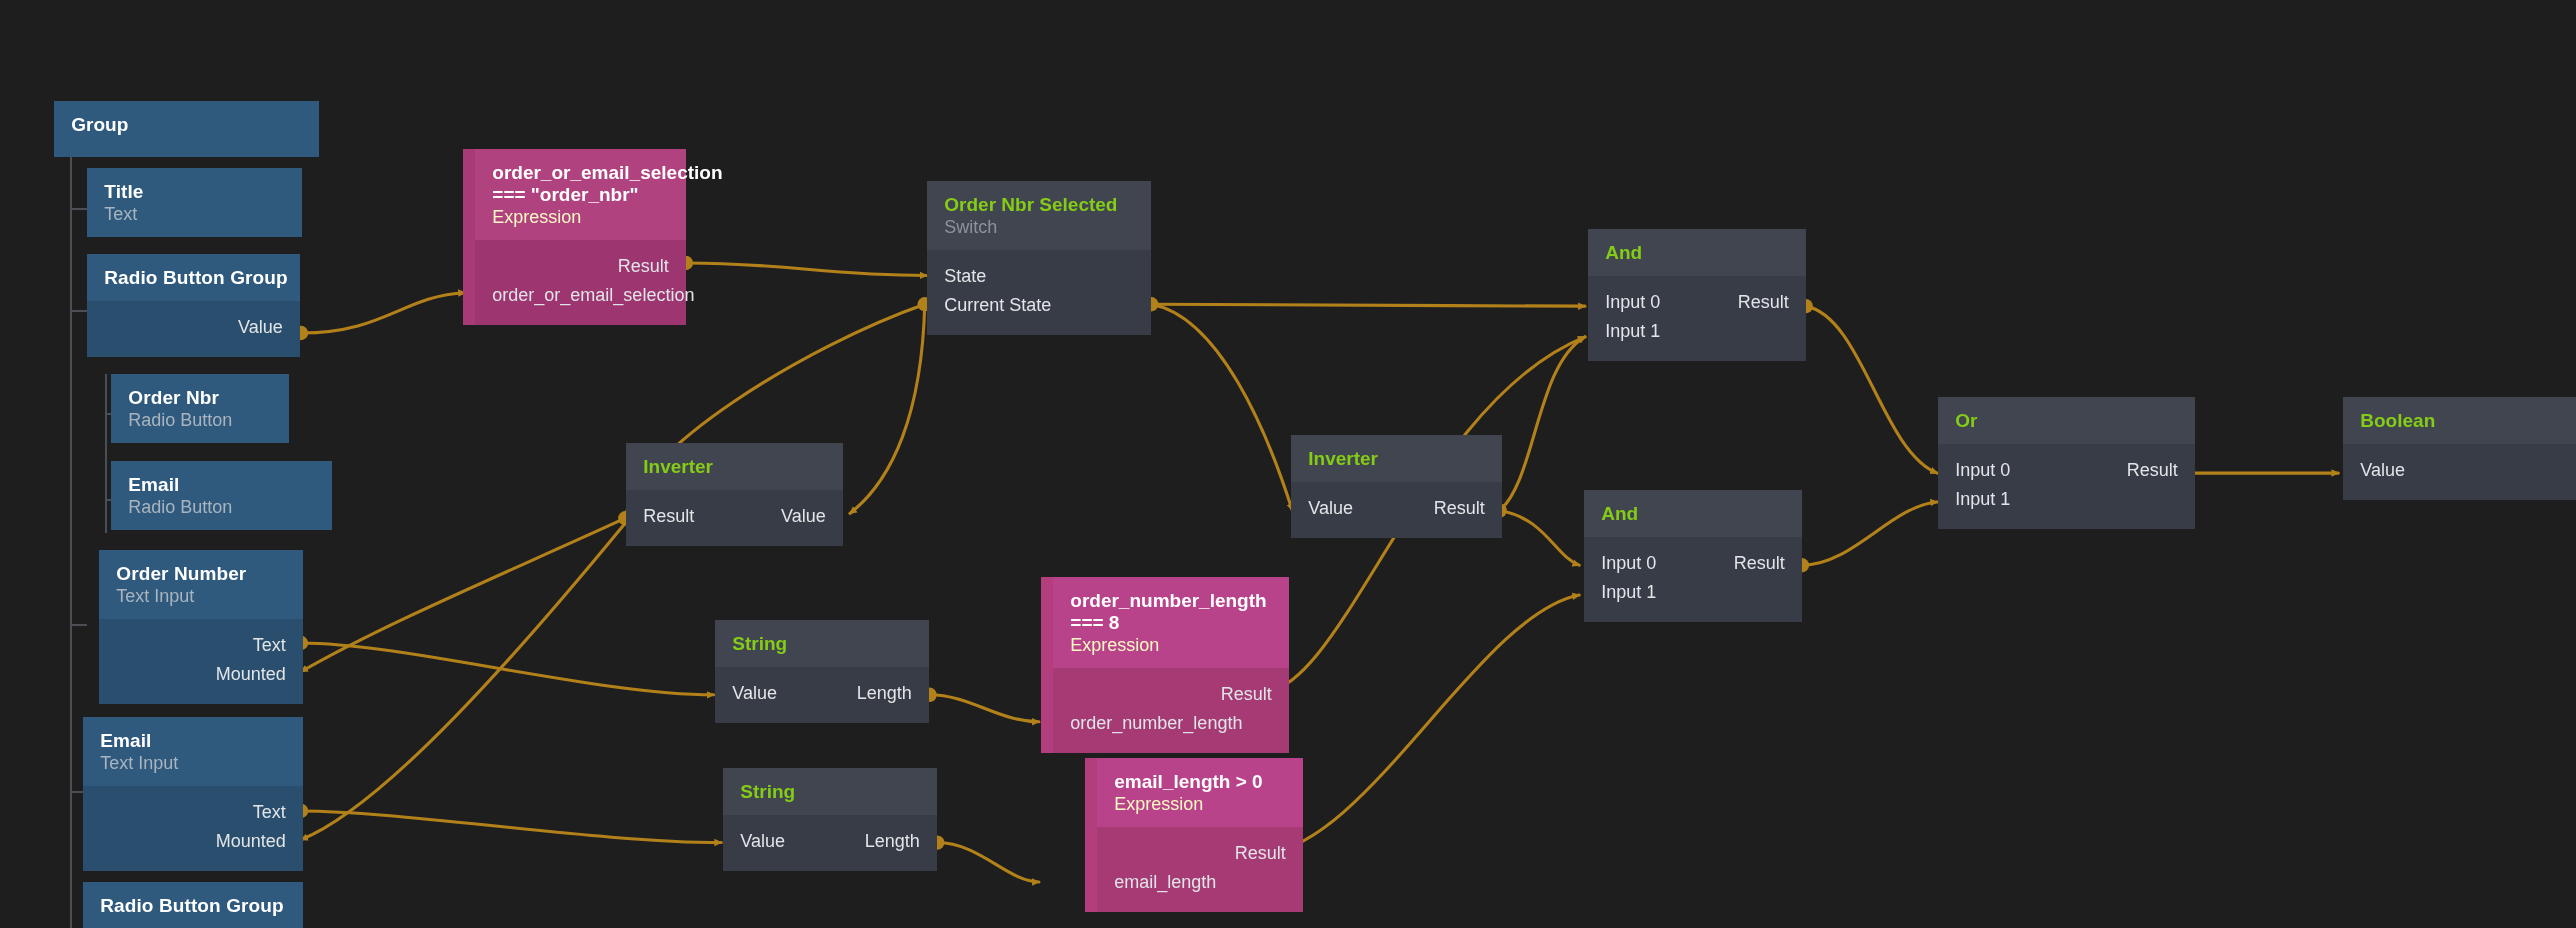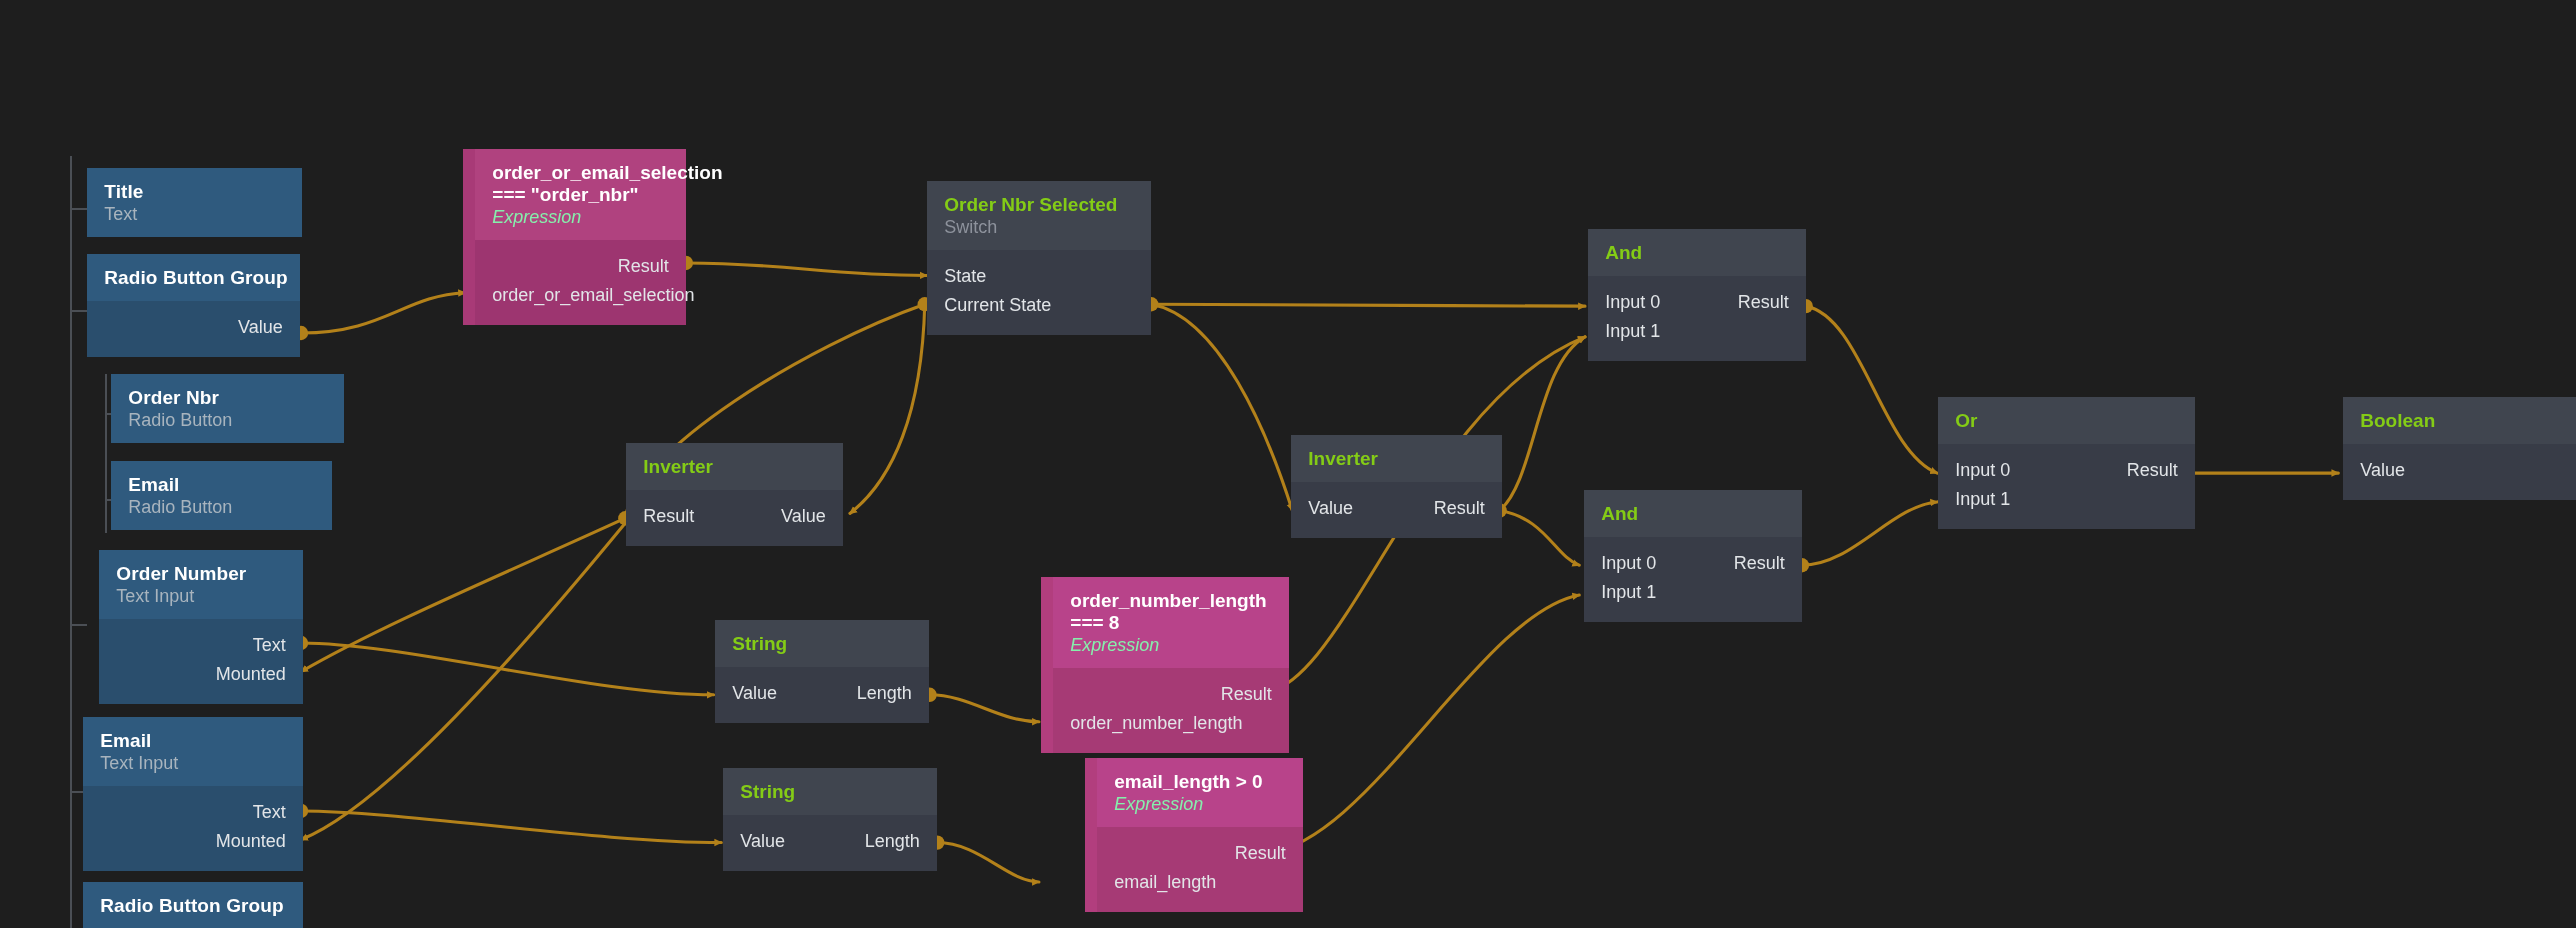--- a/index.html
+++ b/index.html
@@ -106,26 +106,25 @@
     box-sizing: border-box;
   }
   .expr .title {
     color: #ffffff;
     font-size: 19px;
     font-weight: bold;
     line-height: 22px;
     white-space: nowrap;
   }
   .expr .subtitle {
-    color: #86efac;
+    color: #fef9c3;
     font-size: 18px;
     font-weight: normal;
     line-height: 22px;
     white-space: nowrap;
-    font-style: italic;
   }
   .expr .body {
     background: #9d3570;
     padding: 11.5px 0 15.4px 0;
   }
   .expr.pink2 { background: #b23e7e; }
   .expr.pink2 .head { background: #b8438a; }
   .expr.pink2 .body { background: #a63a75; }
 
   
@@ -225,38 +224,41 @@
 
   <div class="guide v" style="left:70px; top:156px; height:773px;"></div>
   <div class="guide h" style="left:70px; top:208px; width:17.3px;"></div>
   <div class="guide h" style="left:70px; top:310px; width:17.3px;"></div>
   <div class="guide h" style="left:70px; top:624px; width:17.3px;"></div>
   <div class="guide h" style="left:70px; top:791px; width:17.3px;"></div>
   <div class="guide v" style="left:105px; top:374px; height:159px;"></div>
   <div class="guide h" style="left:105px; top:413px; width:17.3px;"></div>
   <div class="guide h" style="left:105px; top:499px; width:17.3px;"></div>
 
+  <div class="node groupbar" style="left:54px; top:101px; width:265px; height:56px;">
+    <div class="title">Group</div>
+  </div>
 
   <div class="node comp" style="left:87px; top:168px; width:215px;">
     <div class="head">
       <div class="title">Title</div>
       <div class="subtitle">Text</div>
     </div>
   </div>
 
   <div class="node comp" style="left:87px; top:254px; width:213px;">
     <div class="head">
       <div class="title">Radio Button Group</div>
     </div>
     <div class="body">
       <div class="portrow right">Value</div>
     </div>
   </div>
 
-  <div class="node comp" style="left:111px; top:374px; width:233px;">
+  <div class="node comp" style="left:111px; top:374px; width:178px;">
     <div class="head">
       <div class="title">Order Nbr</div>
       <div class="subtitle">Radio Button</div>
     </div>
   </div>
 
   <div class="node comp" style="left:111px; top:461px; width:221px;">
     <div class="head">
       <div class="title">Email</div>
       <div class="subtitle">Radio Button</div>

